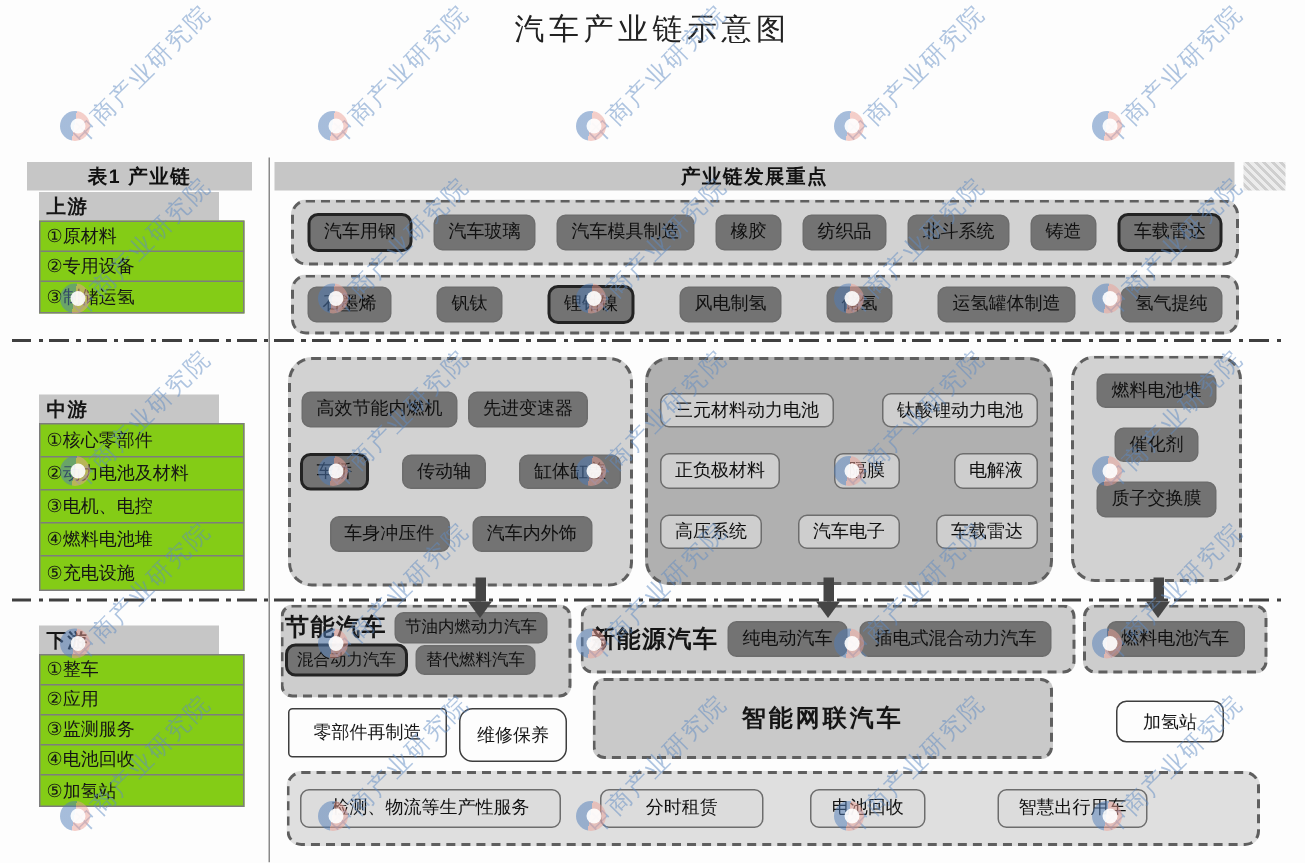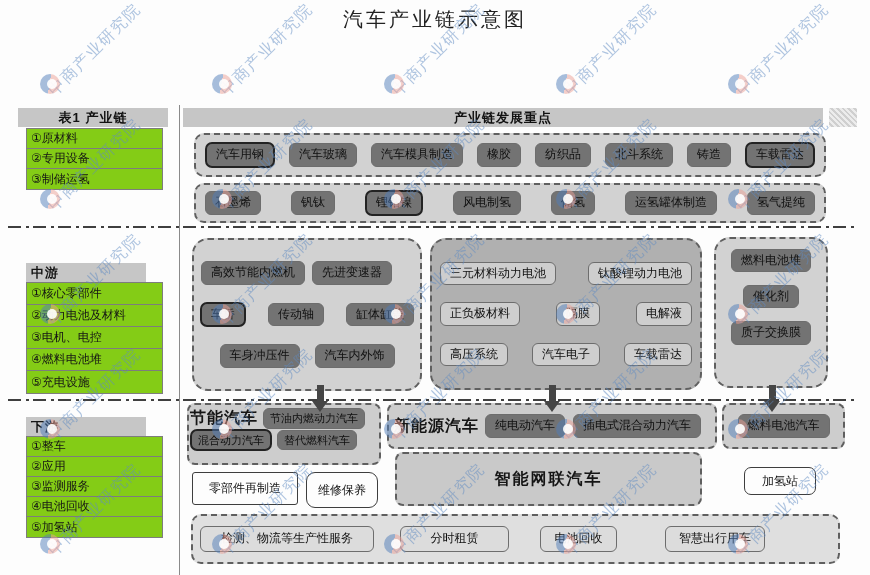--- a/index.html
+++ b/index.html
@@ -96,20 +96,21 @@
   <div id="page-title" class="abs">汽车产业链示意图</div>
 
   <div id="sidebar-header" class="abs hdr">表1 产业链</div>
   <div id="main-header" class="abs hdr">产业链发展重点</div>
   <div id="header-hatch" class="abs"></div>
   <div id="v-sep" class="abs"></div>
   <div id="divider1" class="abs divider"></div>
   <div id="divider2" class="abs divider"></div>
 
   <div id="sec-up" class="abs side-section">
+    <div class="side-label">上游</div>
     <div class="side-items">
         <span class="side-item">①原材料</span>
         <span class="side-item">②专用设备</span>
         <span class="side-item">③制储运氢</span>
       </div>
   </div>
   <div id="sec-mid" class="abs side-section">
     <div class="side-label">中游</div>
     <div class="side-items">
         <span class="side-item">①核心零部件</span>

